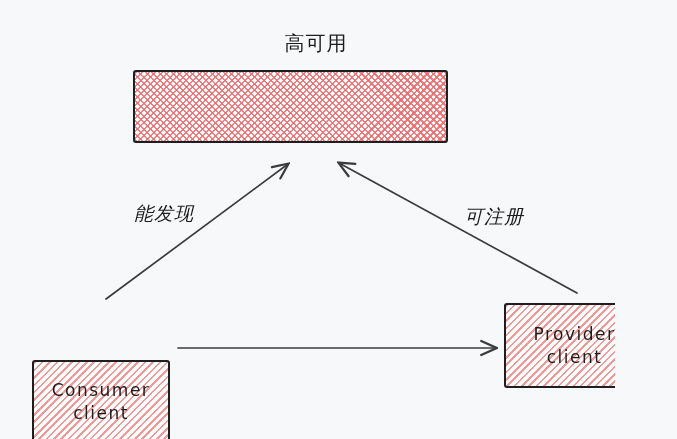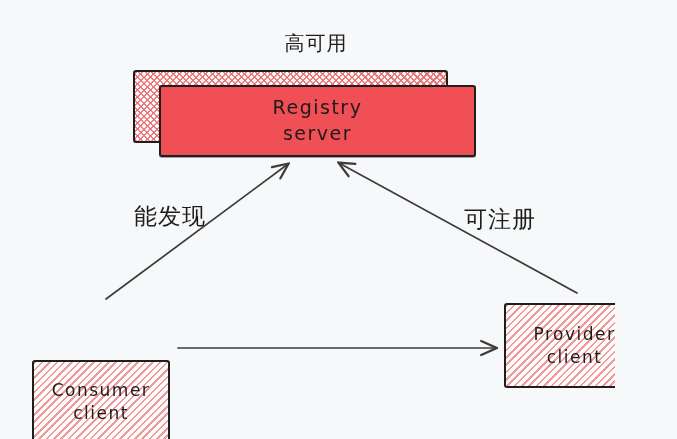--- a/index.html
+++ b/index.html
@@ -80,24 +80,25 @@
   }
   .provider-box {
     left: 504px;
     top: 303px;
     width: 141px;
     height: 85px;
     font-size: 17px;
   }
   .edge-label {
     position: absolute;
-    font-size: 23px;
+    font-size: 19px;
     color: var(--text-dark);
     letter-spacing: 1px;
     white-space: nowrap;
+    font-style: italic;
   }
   .label-discover { left: 134px; top: 201px; }
   .label-register { left: 464px; top: 204px; text-align: center; }
   .arrows-layer {
     position: absolute;
     left: 0; top: 0;
     width: 677px;
     height: 439px;
     pointer-events: none;
   }
@@ -105,24 +106,20 @@
 </style>
 </head>
 <body>
 
 <div class="canvas">
 
   <div class="diagram-title">高可用</div>
 
   <div class="box registry-shadow"></div>
 
-  <div class="box registry-box">
-    <span class="node-line">Registry</span>
-    <span class="node-line">server</span>
-  </div>
 
   <div class="box hatch-light consumer-box">
     <span class="node-line">Consumer</span>
     <span class="node-line">client</span>
   </div>
 
   <div class="box hatch-light provider-box">
     <span class="node-line">Provider</span>
     <span class="node-line">client</span>
   </div>

